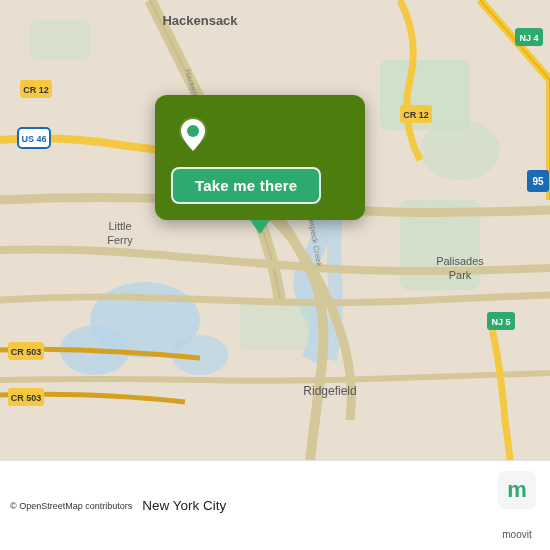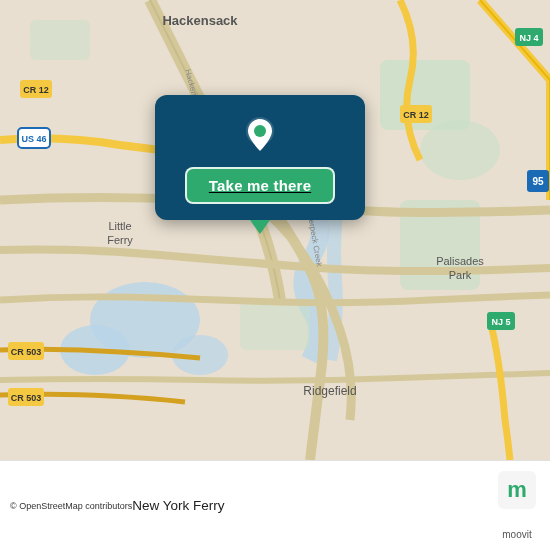--- a/index.html
+++ b/index.html
@@ -19,29 +19,28 @@
     .map-svg {
       width: 100%; height: 100%;
     }
 
     
     .popup-card {
       position: absolute;
       top: 95px;
       left: 155px;
       width: 210px;
-      background: #0c4a6e;
+      background: #4d7c0f;
       border-radius: 12px;
       display: flex;
       flex-direction: column;
-      align-items: center;
+      align-items: flex-start;
       padding: 18px 16px 16px;
       box-shadow: 0 4px 16px rgba(0,0,0,0.35);
       z-index: 10;
-      text-decoration: underline;
     }
 
     .popup-pin {
       width: 44px;
       height: 44px;
       margin-bottom: 10px;
     }
 
     .popup-button {
       background: #2eaa6e;
@@ -65,20 +64,21 @@
       display: flex;
       align-items: center;
       padding: 10px 14px 10px 10px;
       border-top: 1px solid #e0e0e0;
       z-index: 20;
     }
 
     .osm-logo {
       font-size: 9px;
       color: #555;
+      margin-right: 10px;
       white-space: nowrap;
     }
 
     .osm-logo span {
       color: #333;
     }
 
     .bottom-text-block {
       flex: 1;
     }
@@ -221,21 +221,21 @@
 
     <button class="popup-button">Take me there</button>
   </div>
 
   <div class="bottom-bar">
     <div class="osm-logo">
       <span>© OpenStreetMap contributors</span>
     </div>
 
     <div class="bottom-text-block">
-      <div class="location-subtitle">New York Ferry</div>
+      <div class="location-subtitle">New York City</div>
     </div>
 
     <div class="moovit-logo">
       <svg class="moovit-icon" viewBox="0 0 38 38" xmlns="http://www.w3.org/2000/svg">
         <rect width="38" height="38" rx="6" fill="#f5f5f5"></rect>
 
         <text x="19" y="26" text-anchor="middle" font-size="22" font-weight="900" fill="#2eaa6e" font-family="Arial, sans-serif">m</text>
       </svg>
       <span class="moovit-text">moovit</span>
     </div>

